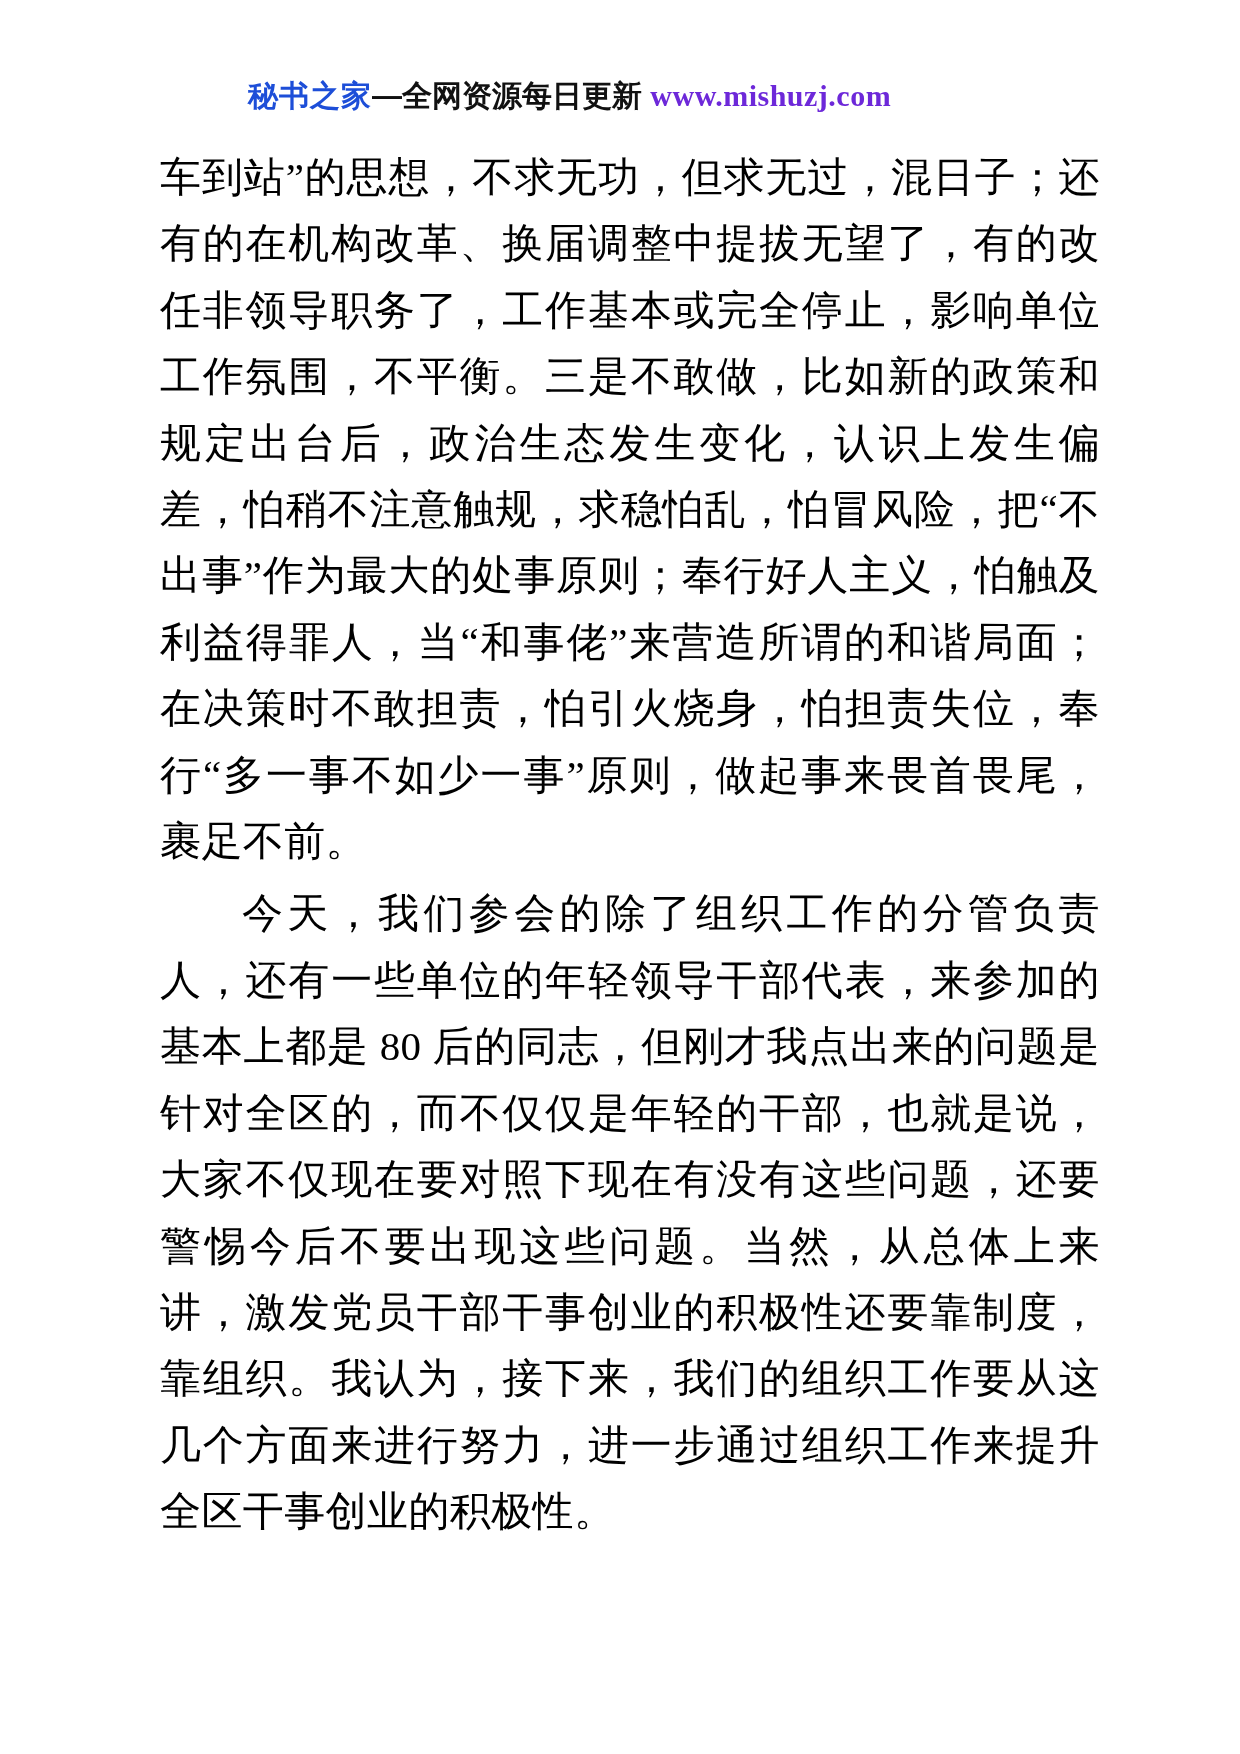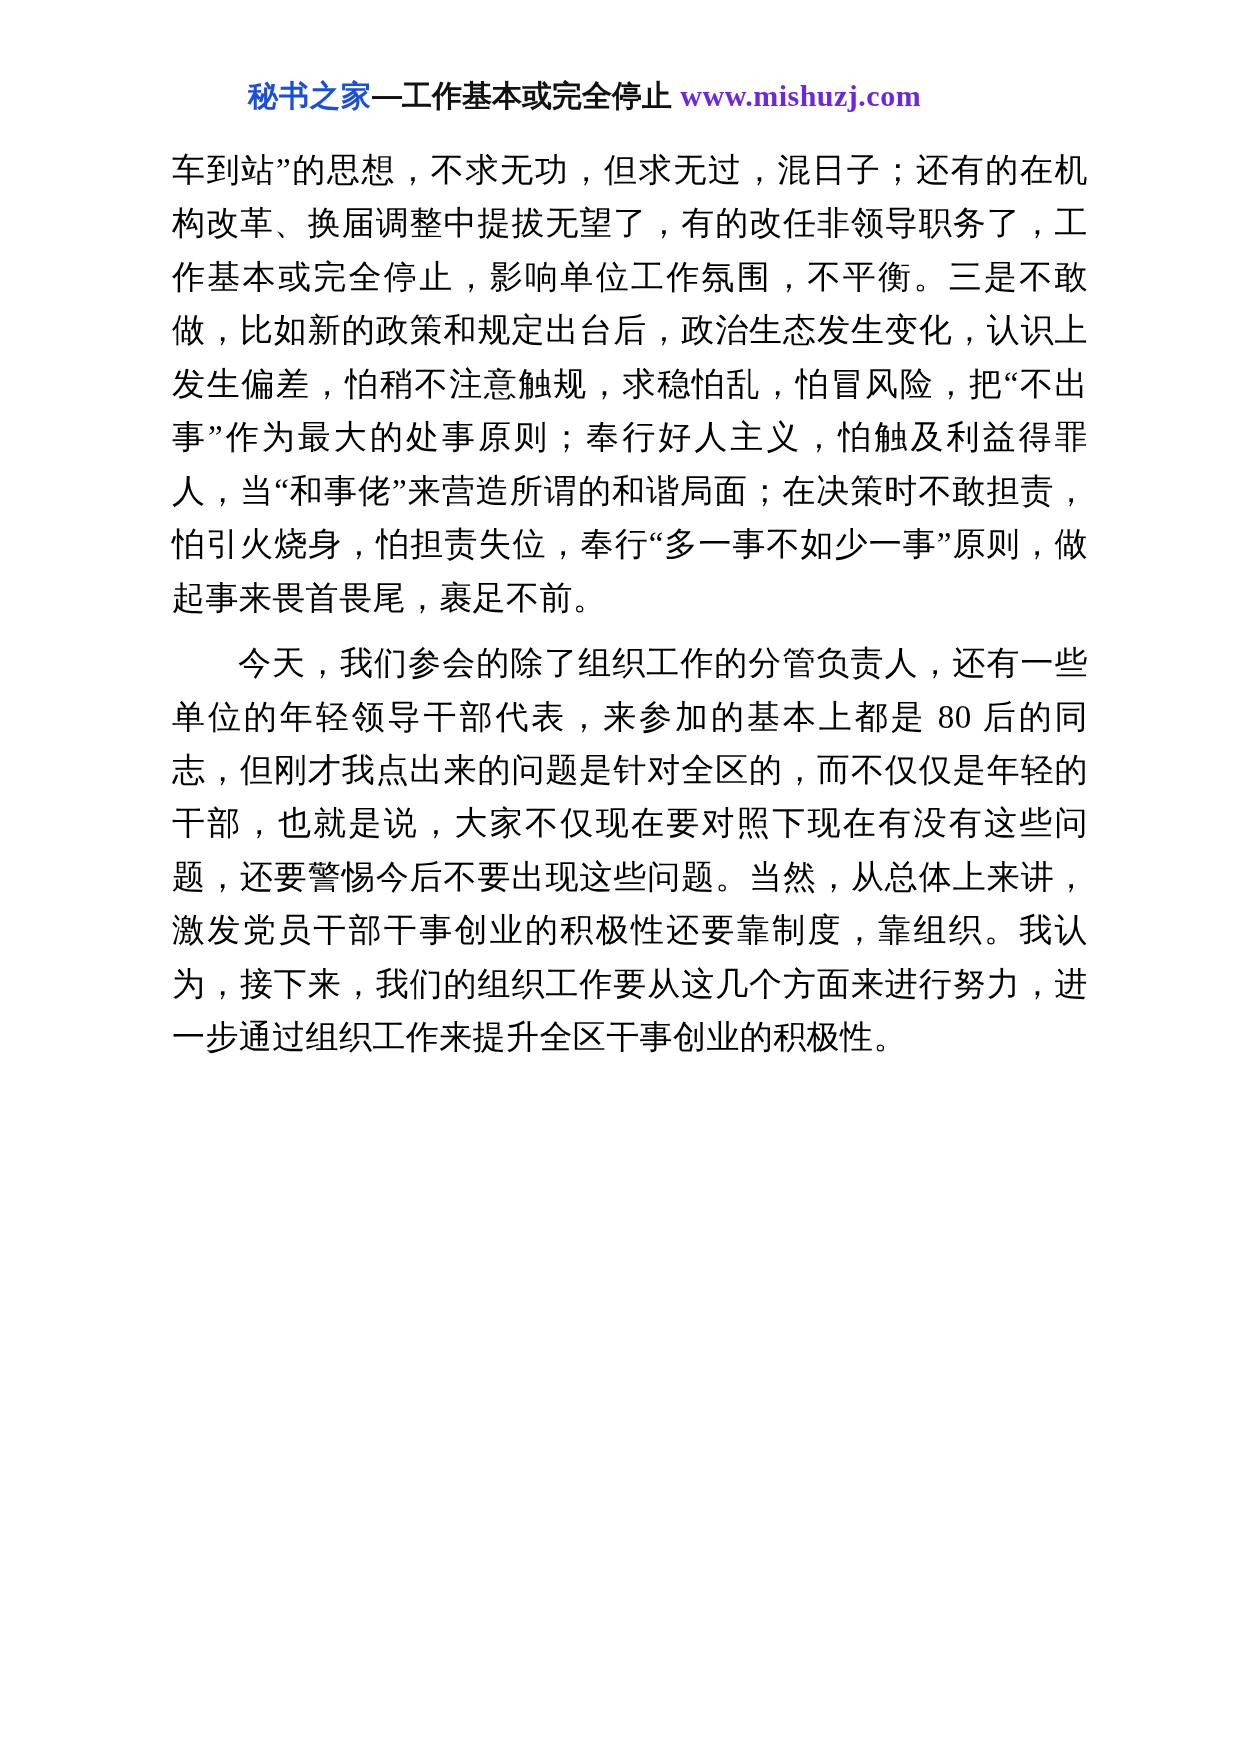--- a/index.html
+++ b/index.html
@@ -39,41 +39,41 @@
     color: #111111;
     font-weight: 700;
   }
   .header-banner .site {
     color: #6d28d9;
     font-weight: 700;
     font-family: "Liberation Serif", "DejaVu Serif", serif;
     letter-spacing: 0.5px;
   }
   .body-text p {
-    margin: 12px;
-    font-size: 33px;
+    margin: 0;
+    font-size: 41px;
     line-height: 1.62;
     text-align: justify;
     text-justify: inter-ideograph;
     letter-spacing: 0.4px;
   }
   .body-text p.indent {
     text-indent: 2em;
   }
   .body-text p + p {
     margin-top: 6px;
   }
 </style>
 </head>
 <body>
 
 <div class="page">
 
   <div class="header-banner">
-    <span class="brand">秘书之家</span><span class="tagline">—工作基本或完全停止</span> <span class="site">www.mishuzj.com</span>
+    <span class="brand">秘书之家</span><span class="tagline">—全网资源每日更新</span> <span class="site">www.mishuzj.com</span>
   </div>
 
   <div class="body-text">
     <p>车到站”的思想，不求无功，但求无过，混日子；还有的在机构改革、换届调整中提拔无望了，有的改任非领导职务了，工作基本或完全停止，影响单位工作氛围，不平衡。三是不敢做，比如新的政策和规定出台后，政治生态发生变化，认识上发生偏差，怕稍不注意触规，求稳怕乱，怕冒风险，把“不出事”作为最大的处事原则；奉行好人主义，怕触及利益得罪人，当“和事佬”来营造所谓的和谐局面；在决策时不敢担责，怕引火烧身，怕担责失位，奉行“多一事不如少一事”原则，做起事来畏首畏尾，裹足不前。</p>
     <p class="indent">今天，我们参会的除了组织工作的分管负责人，还有一些单位的年轻领导干部代表，来参加的基本上都是 80 后的同志，但刚才我点出来的问题是针对全区的，而不仅仅是年轻的干部，也就是说，大家不仅现在要对照下现在有没有这些问题，还要警惕今后不要出现这些问题。当然，从总体上来讲，激发党员干部干事创业的积极性还要靠制度，靠组织。我认为，接下来，我们的组织工作要从这几个方面来进行努力，进一步通过组织工作来提升全区干事创业的积极性。</p>
   </div>
 
 </div>
 
 </body></html>

